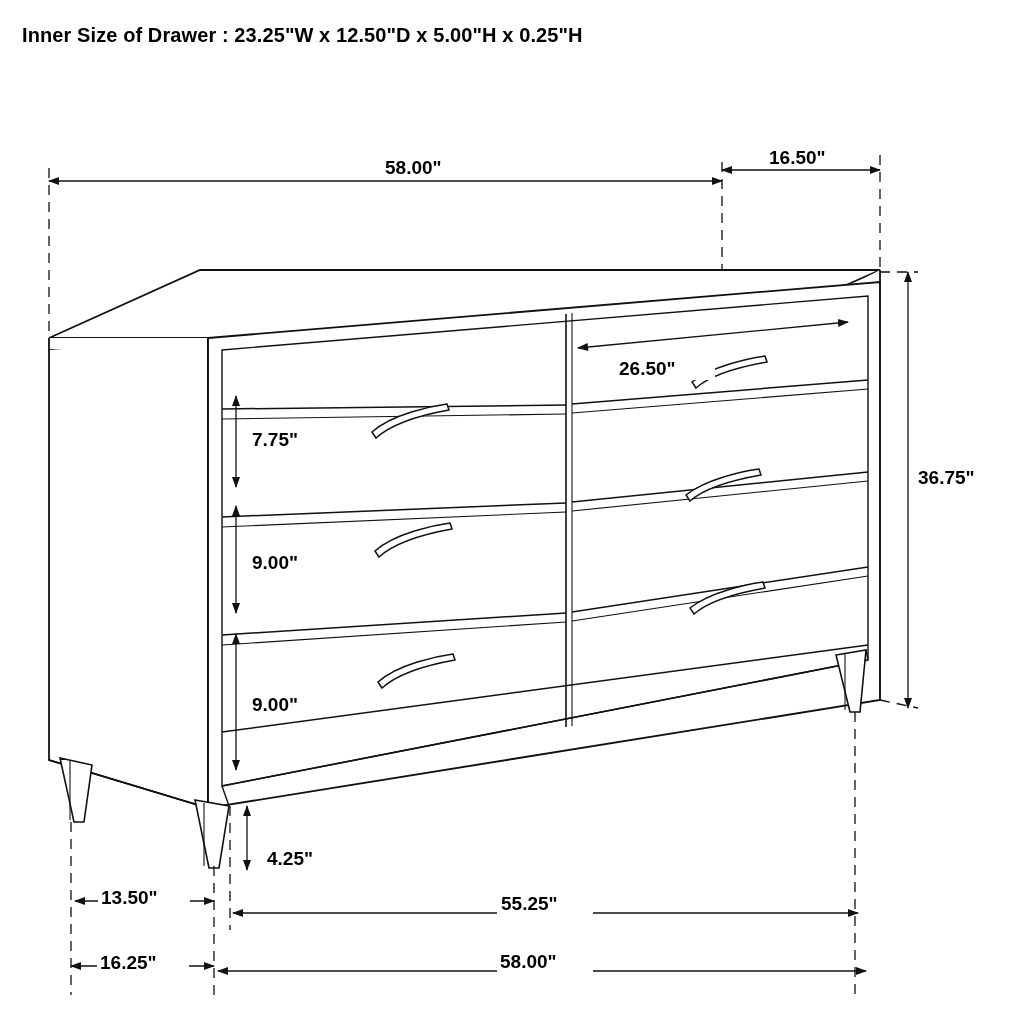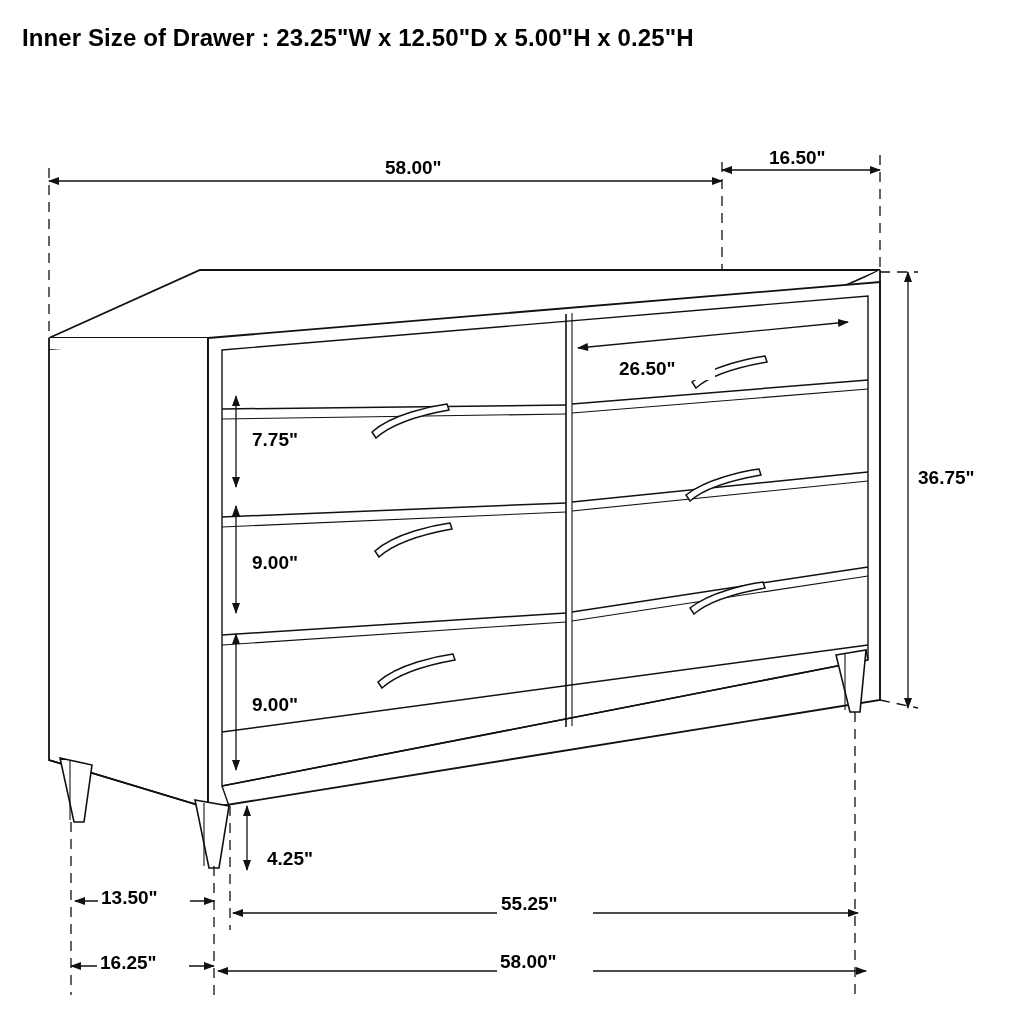--- a/index.html
+++ b/index.html
@@ -8,21 +8,21 @@
     background:#ffffff;
     font-family:"Liberation Sans", sans-serif;
     color:#000;
     position:relative;
     overflow:hidden;
   }
   #stage{position:absolute;left:0;top:0;width:1024px;height:1024px;}
   .hdr{
     position:absolute;
     left:22px;top:24px;
-    font-size:24px;
+    font-size:20px;
     font-weight:bold;
     letter-spacing:0.1px;
     white-space:nowrap;
   }
   svg{position:absolute;left:0;top:0;width:1024px;height:1024px;}
   .dimtext{
     font-family:"Liberation Sans", sans-serif;
     font-size:19px;
     font-weight:bold;
     fill:#000;

